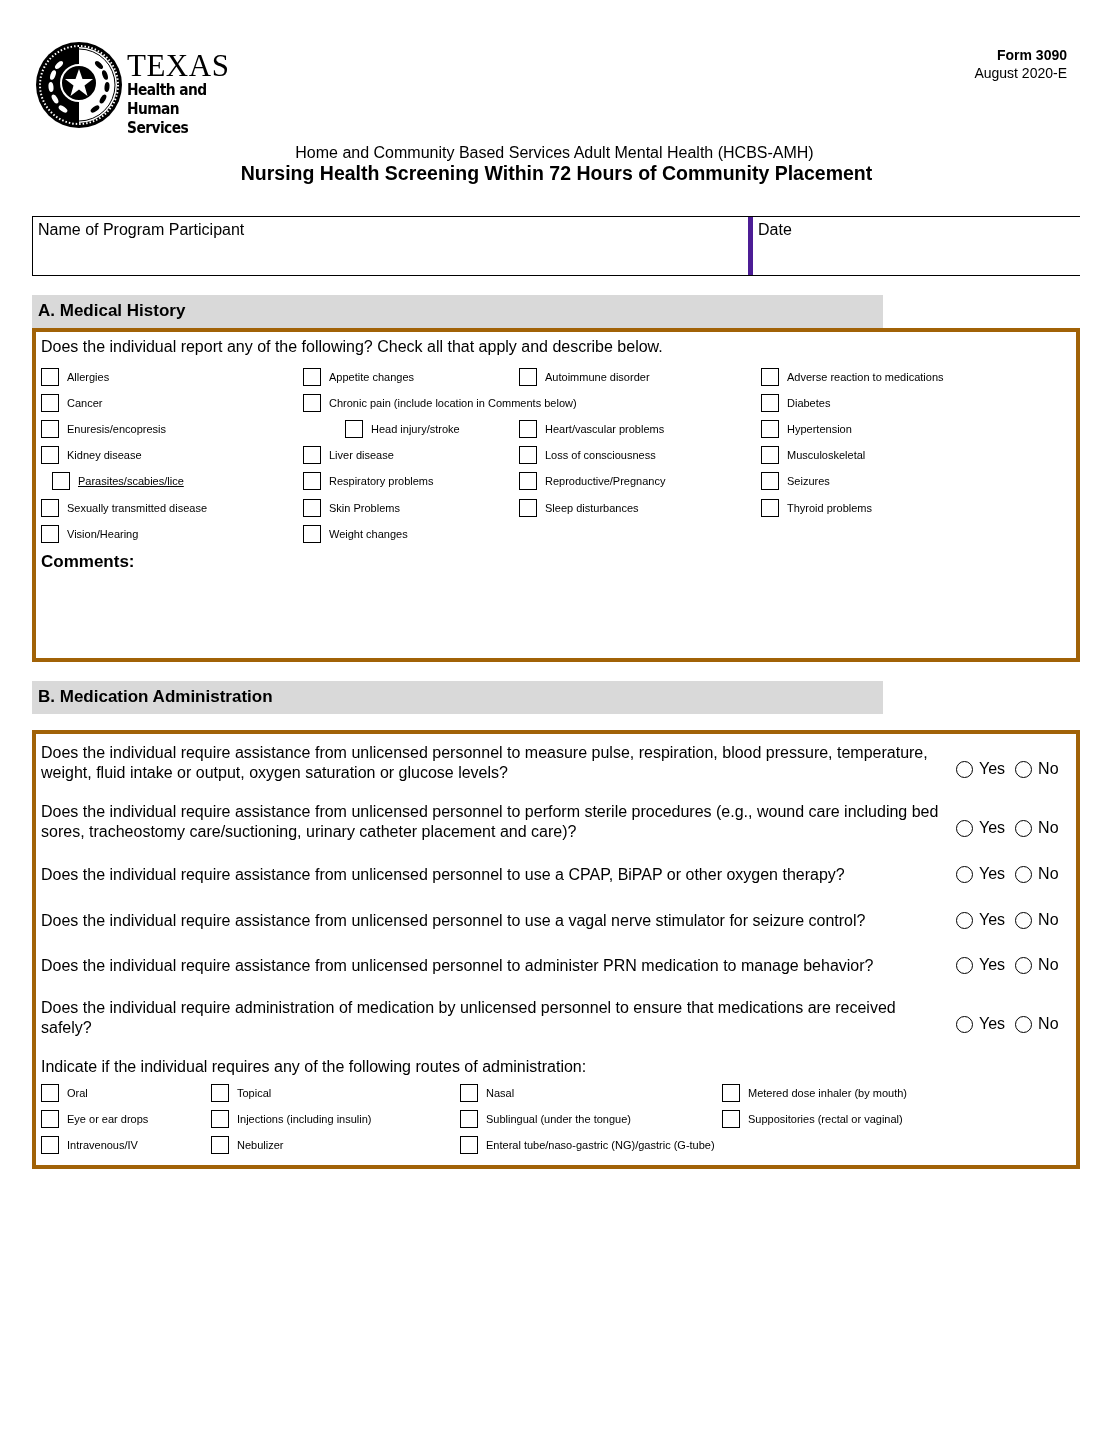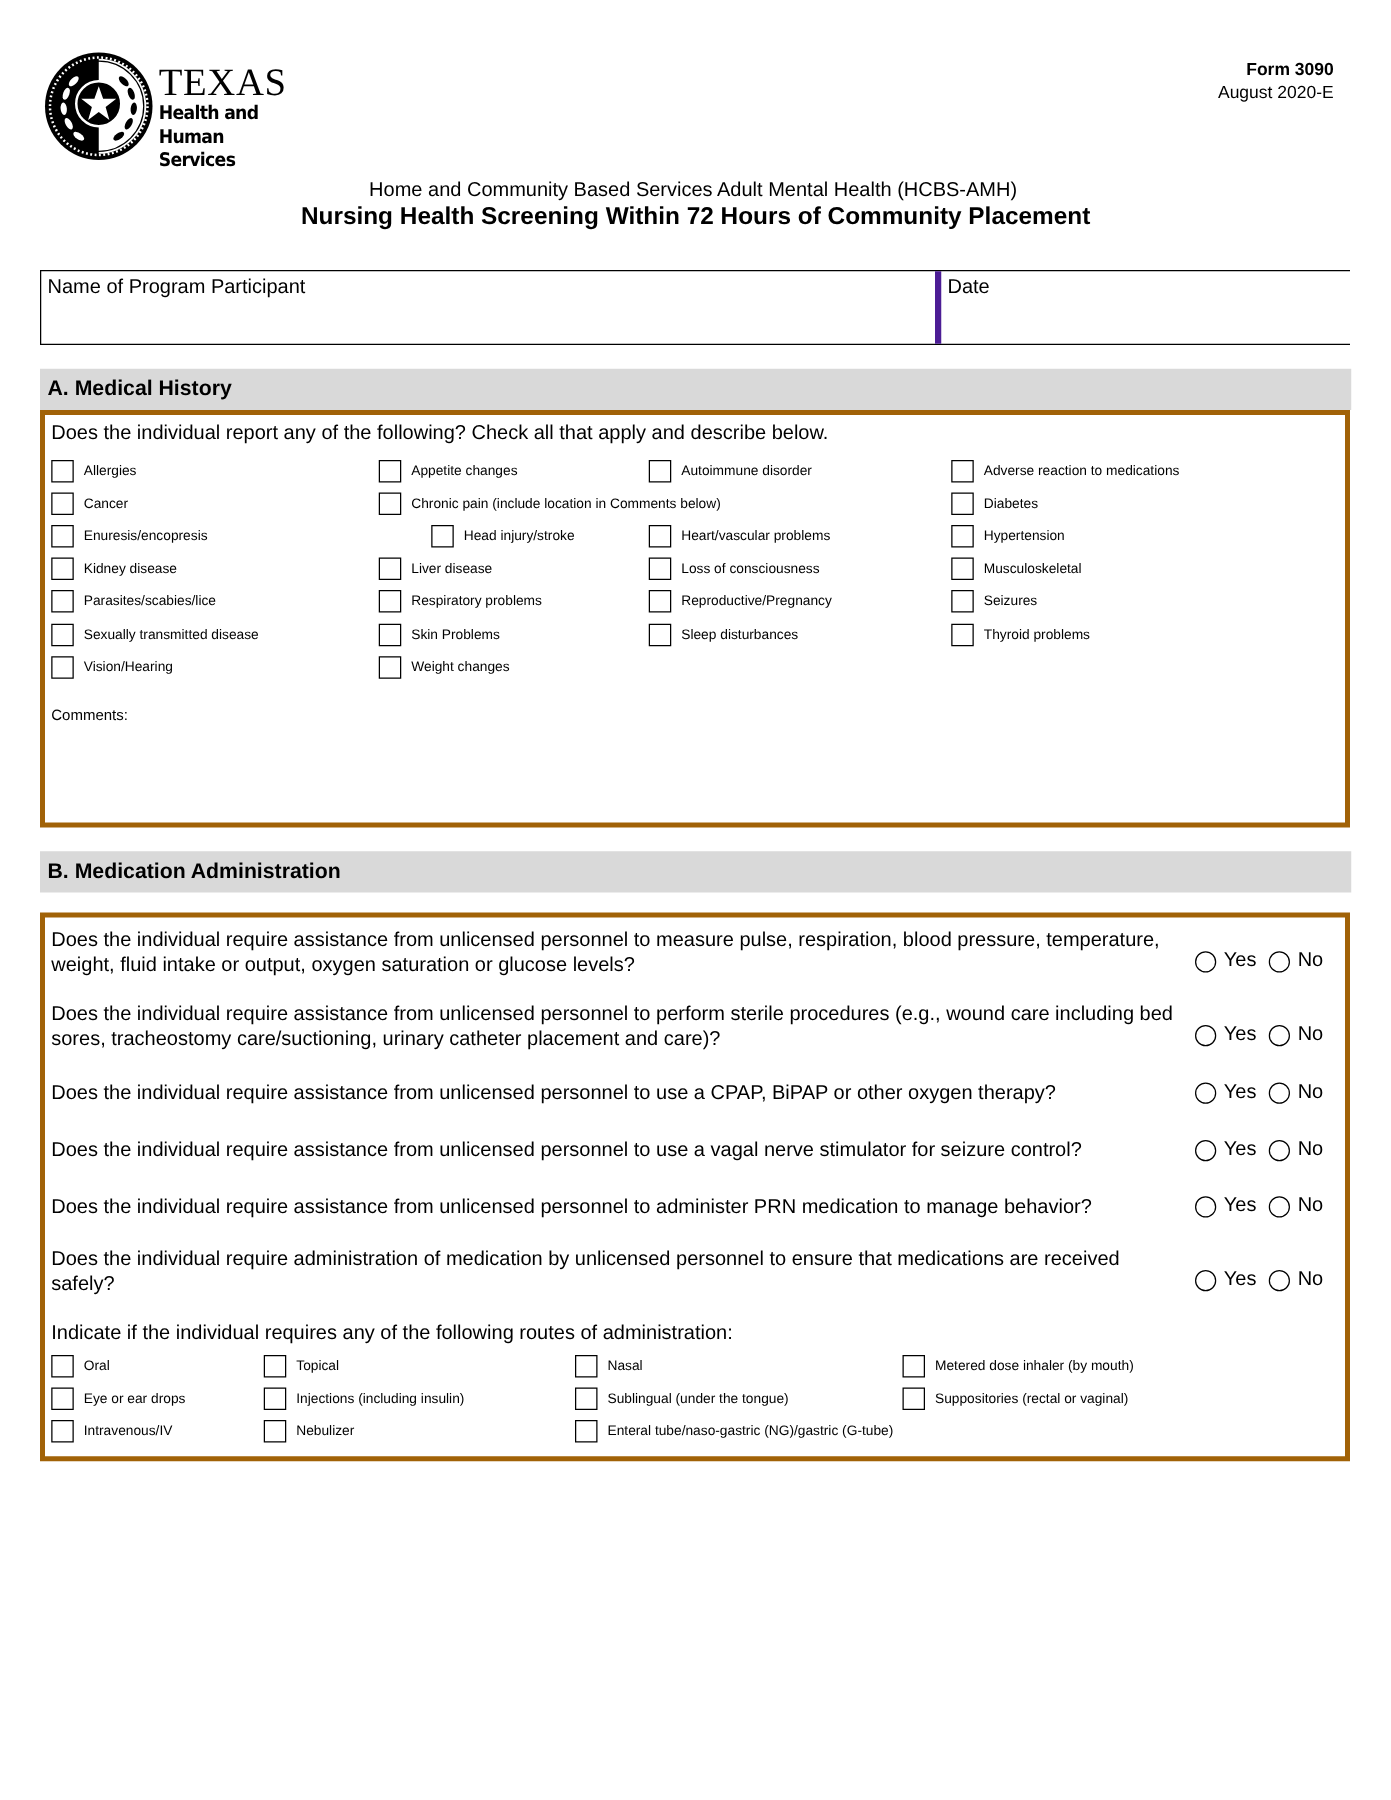--- a/index.html
+++ b/index.html
@@ -16,33 +16,33 @@
     .form-id .num { font-weight: bold; }
 
     .subtitle { position: absolute; left: 0; width: 1109px; top: 144px; text-align: center; font-size: 16px; }
     .title { position: absolute; left: 0; width: 1113px; top: 162px; text-align: center; font-size: 19.5px; font-weight: bold; }
 
     .namebox { position: absolute; left: 32px; top: 216px; width: 1048px; height: 60px; border-top: 1px solid #000; border-bottom: 1px solid #000; border-left: 1px solid #000; display: flex; }
     .namebox .cell { padding: 4px 5px; font-size: 16px; height: 100%; }
     .namebox .name-cell { width: 720px; border-right: 5px solid #4c1d95; }
     .namebox .date-cell { flex: 1; }
 
-    .section-head { position: absolute; left: 32px; width: 1049px; height: 33px; background: #d9d9d9; font-weight: bold; font-size: 17px; padding: 6px 6px; }
+    .section-head { position: absolute; left: 32px; width: 851px; height: 33px; background: #d9d9d9; font-weight: bold; font-size: 17px; padding: 6px 6px; }
     .section-body { position: absolute; left: 32px; width: 1048px; border: 4px solid #a16207; }
 
     .intro { position: absolute; left: 5px; font-size: 16px; }
     .cb-item { position: absolute; display: flex; align-items: center; font-size: 11px; white-space: nowrap; cursor: pointer; }
     .cb { width: 18px; height: 18px; border: 1px solid #000; background: #fff; margin-right: 8px; flex: none; }
 
     .q { position: absolute; left: 5px; width: 900px; font-size: 16px; line-height: 19.5px; }
     .yn { position: absolute; left: 920px; display: flex; align-items: center; font-size: 16px; }
     .radio-opt { display: flex; align-items: center; margin-right: 10px; cursor: pointer; }
     .radio { width: 17px; height: 17px; border: 1px solid #000; border-radius: 50%; margin-right: 6px; background: #fff; }
 
-    .comments-label { position: absolute; left: 5px; top: 233px; font-size: 12px; }
+    .comments-label { position: absolute; left: 5px; top: 220px; font-size: 17px; font-weight: bold; }
   </style>
 </head>
 <body>
 
 <div class="logo">
   <svg class="seal" viewBox="0 0 88 88">
     <circle cx="44" cy="44" r="43" fill="#000"></circle>
     <circle cx="44" cy="44" r="39" fill="none" stroke="#fff" stroke-width="2" stroke-dasharray="1.5 2"></circle>
     <path d="M44 6 A38 38 0 0 1 44 82 Z" fill="#fff"></path>
     <circle cx="44" cy="44" r="36" fill="none" stroke="#000" stroke-width="1"></circle>
@@ -148,21 +148,21 @@
     </div>
   <div class="cb-item" style="left:483px; top:114px;">
       <span class="cb"></span>
       <span>Loss of consciousness</span>
     </div>
   <div class="cb-item" style="left:725px; top:114px;">
       <span class="cb"></span>
       <span>Musculoskeletal</span>
     </div>
 
-  <div class="cb-item" style="left:5px; top:140px;">
+  <div class="cb-item" style="left:16px; top:140px;text-decoration:underline;">
       <span class="cb"></span>
       <span>Parasites/scabies/lice</span>
     </div>
   <div class="cb-item" style="left:267px; top:140px;">
       <span class="cb"></span>
       <span>Respiratory problems</span>
     </div>
   <div class="cb-item" style="left:483px; top:140px;">
       <span class="cb"></span>
       <span>Reproductive/Pregnancy</span>

